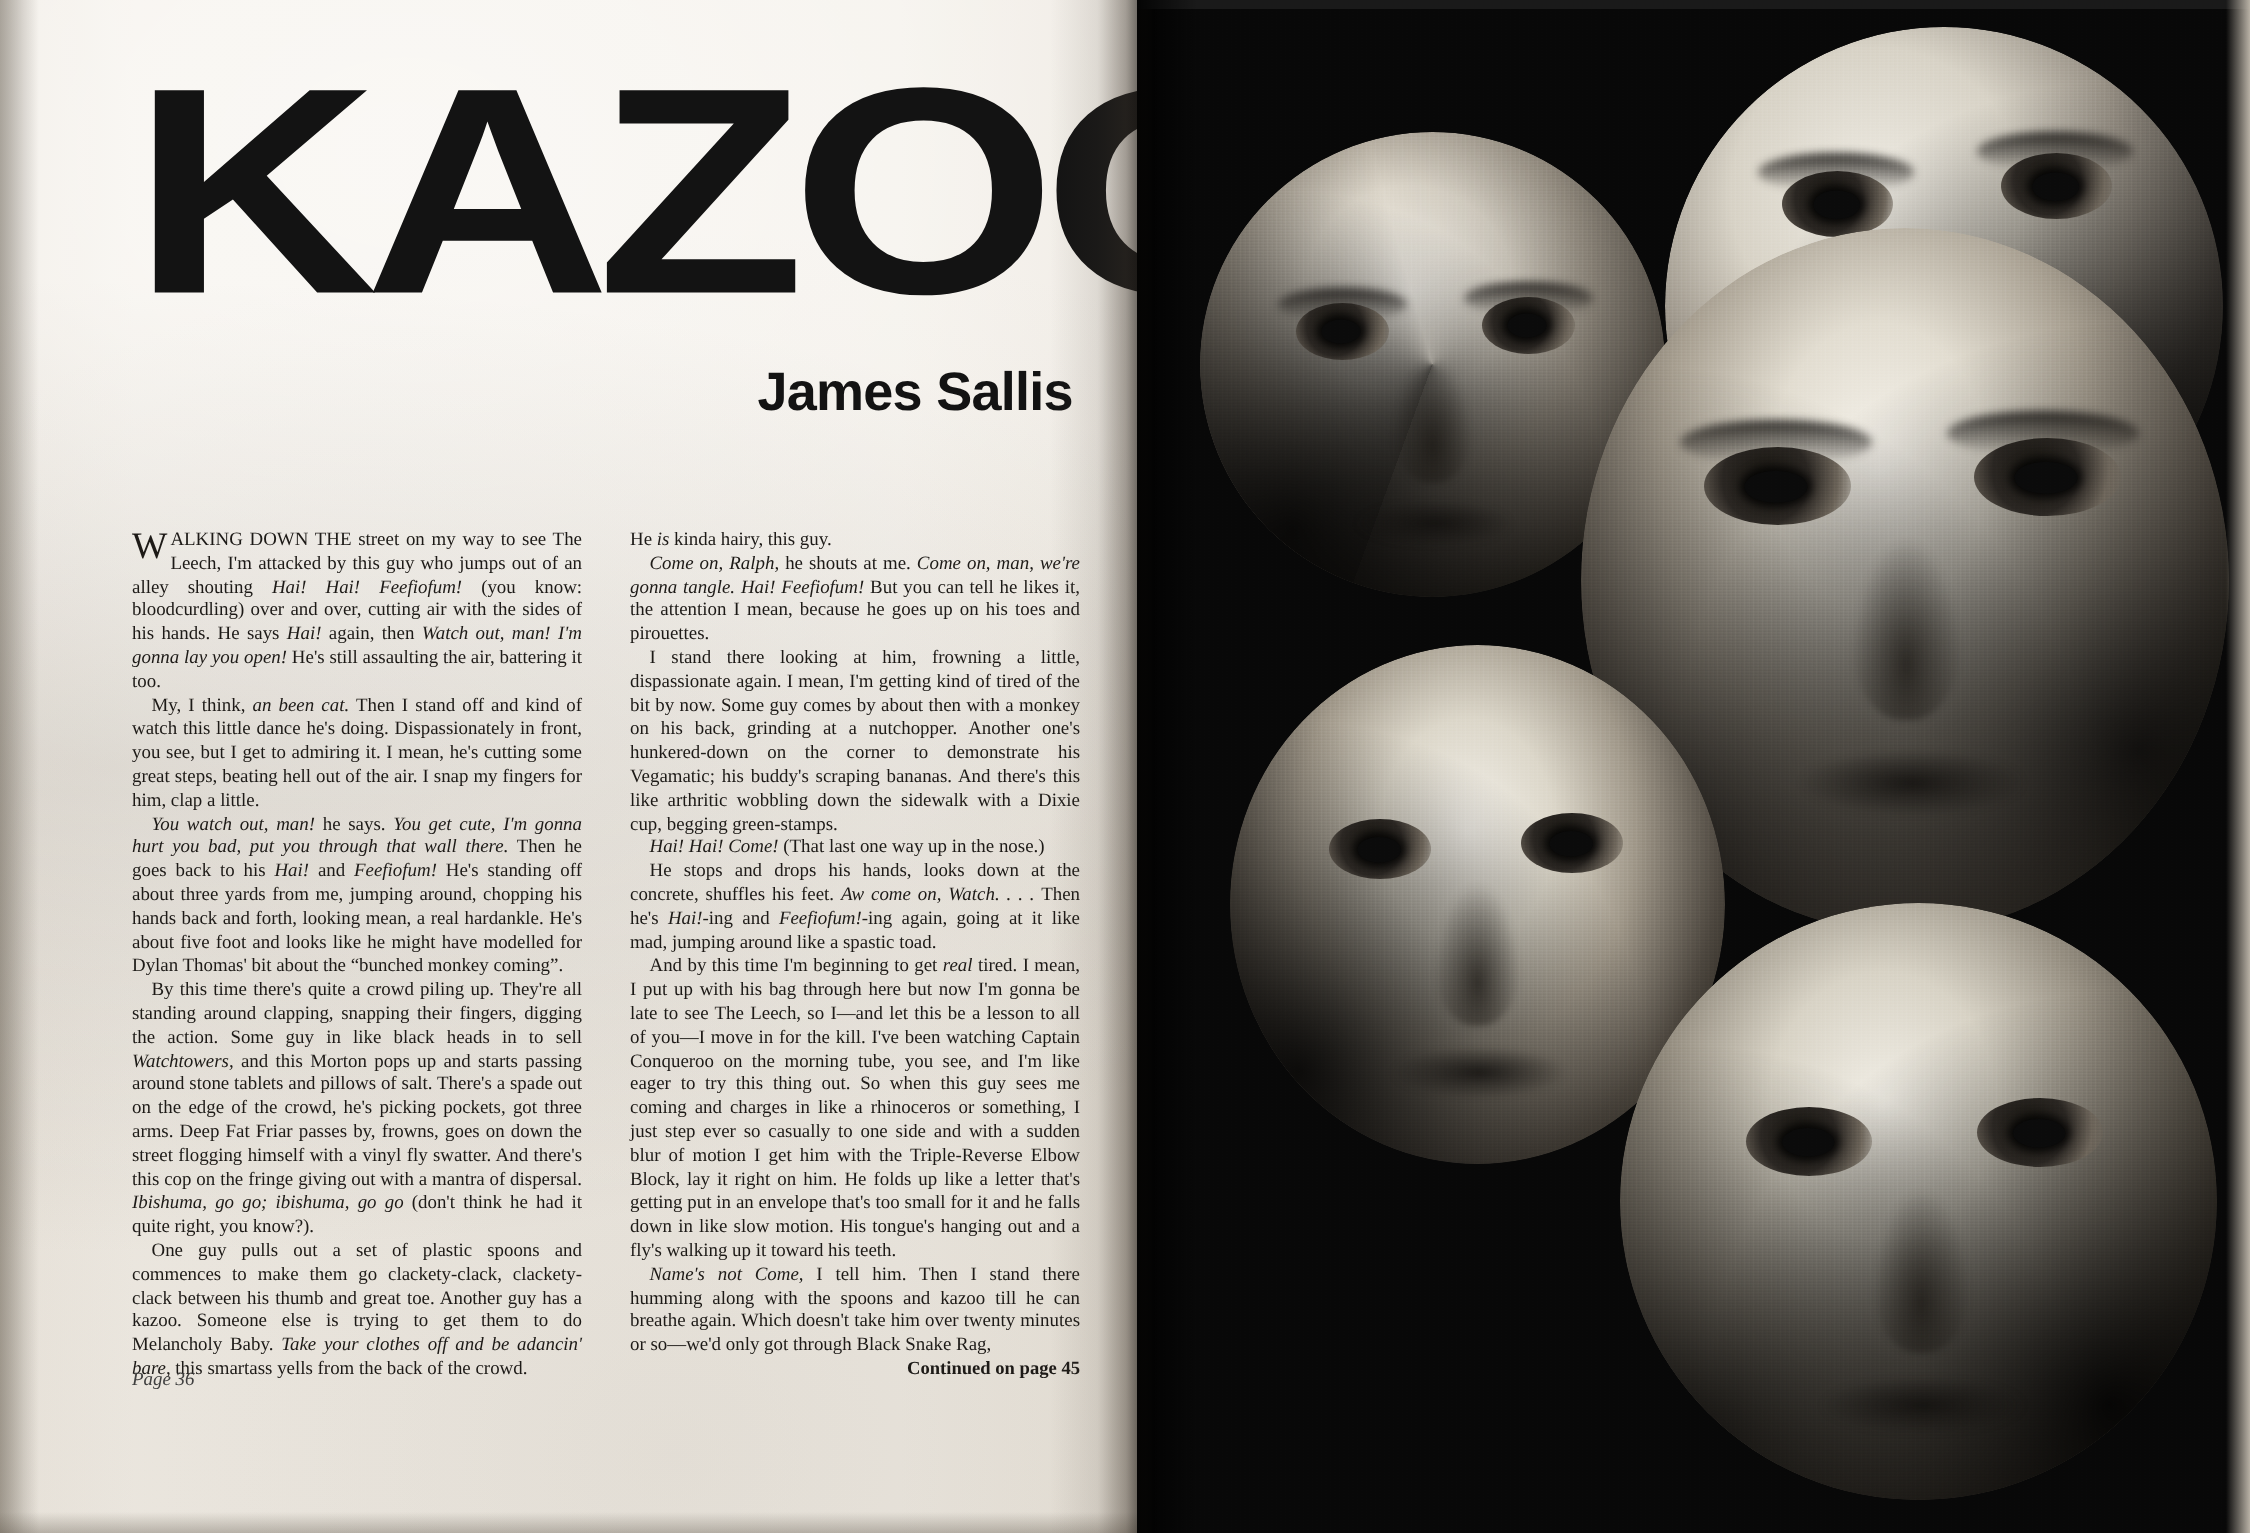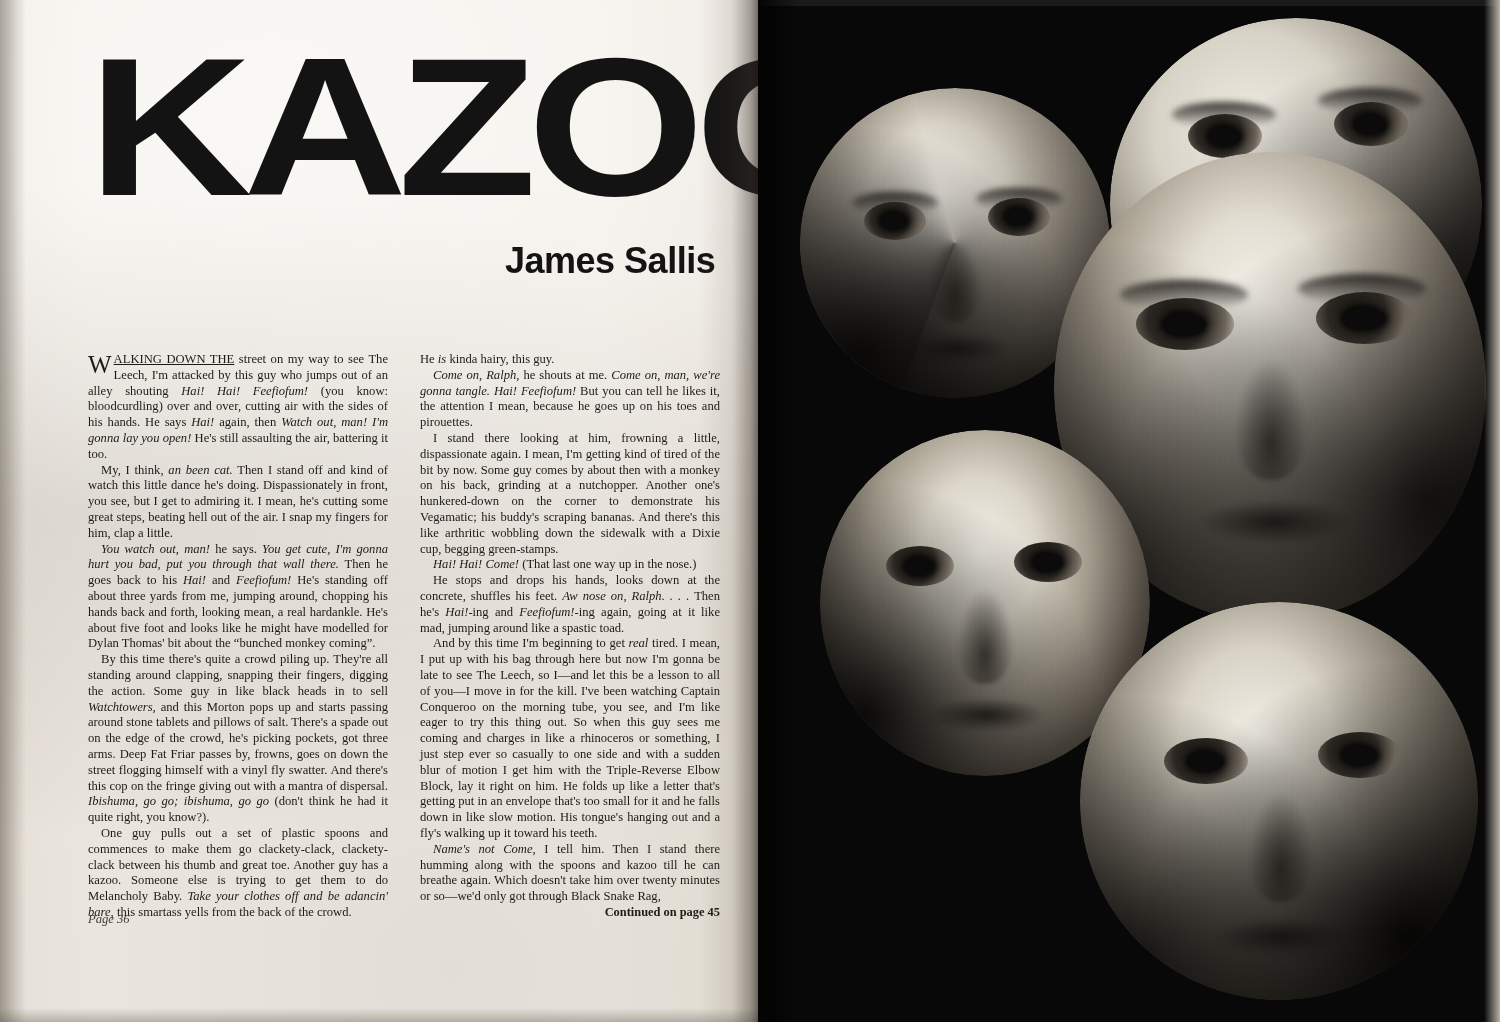--- a/index.html
+++ b/index.html
@@ -187,21 +187,21 @@
   .col p.first {
     text-indent: 0;
   }
   .dropcap {
     float: left;
     font-size: 25px;
     line-height: 0.84;
     padding: 2px 2px 0 0;
     font-weight: normal;
   }
-  .sc { font-variant: small-caps; text-decoration: underline; }
+  .sc { font-variant: small-caps; }
   em { font-style: italic; }
 
   .continued {
     margin-top: 11px;
     text-align: right;
     font-weight: bold;
     font-size: 12.4px;
     text-indent: 0;
   }
   .folio {
@@ -245,21 +245,21 @@
           <p>My, I think, <em>an been cat.</em> Then I stand off and kind of watch this little dance he's doing. Dispassionately in front, you see, but I get to admiring it. I mean, he's cutting some great steps, beating hell out of the air. I snap my fingers for him, clap a little.</p>
           <p><em>You watch out, man!</em> he says. <em>You get cute, I'm gonna hurt you bad, put you through that wall there.</em> Then he goes back to his <em>Hai!</em> and <em>Feefiofum!</em> He's standing off about three yards from me, jumping around, chopping his hands back and forth, looking mean, a real hardankle. He's about five foot and looks like he might have modelled for Dylan Thomas' bit about the “bunched monkey coming”.</p>
           <p>By this time there's quite a crowd piling up. They're all standing around clapping, snapping their fingers, digging the action. Some guy in like black heads in to sell <em>Watchtowers,</em> and this Morton pops up and starts passing around stone tablets and pillows of salt. There's a spade out on the edge of the crowd, he's picking pockets, got three arms. Deep Fat Friar passes by, frowns, goes on down the street flogging himself with a vinyl fly swatter. And there's this cop on the fringe giving out with a mantra of dispersal. <em>Ibishuma, go go; ibishuma, go go</em> (don't think he had it quite right, you know?).</p>
           <p>One guy pulls out a set of plastic spoons and commences to make them go clackety-clack, clackety-clack between his thumb and great toe. Another guy has a kazoo. Someone else is trying to get them to do Melancholy Baby. <em>Take your clothes off and be adancin' bare,</em> this smartass yells from the back of the crowd.</p>
         </div>
       <div class="col" id="col2">
           <p class="first">He <em>is</em> kinda hairy, this guy.</p>
           <p><em>Come on, Ralph,</em> he shouts at me. <em>Come on, man, we're gonna tangle. Hai! Feefiofum!</em> But you can tell he likes it, the attention I mean, because he goes up on his toes and pirouettes.</p>
           <p>I stand there looking at him, frowning a little, dispassionate again. I mean, I'm getting kind of tired of the bit by now. Some guy comes by about then with a monkey on his back, grinding at a nutchopper. Another one's hunkered-down on the corner to demonstrate his Vegamatic; his buddy's scraping bananas. And there's this like arthritic wobbling down the sidewalk with a Dixie cup, begging green-stamps.</p>
           <p><em>Hai! Hai! Come!</em> (That last one way up in the nose.)</p>
-          <p>He stops and drops his hands, looks down at the concrete, shuffles his feet. <em>Aw nose on, Ralph. . . .</em> Then he's <em>Hai!</em>-ing and <em>Feefiofum!</em>-ing again, going at it like mad, jumping around like a spastic toad.</p>
+          <p>He stops and drops his hands, looks down at the concrete, shuffles his feet. <em>Aw come on, Watch. . . .</em> Then he's <em>Hai!</em>-ing and <em>Feefiofum!</em>-ing again, going at it like mad, jumping around like a spastic toad.</p>
           <p>And by this time I'm beginning to get <em>real</em> tired. I mean, I put up with his bag through here but now I'm gonna be late to see The Leech, so I—and let this be a lesson to all of you—I move in for the kill. I've been watching Captain Conqueroo on the morning tube, you see, and I'm like eager to try this thing out. So when this guy sees me coming and charges in like a rhinoceros or something, I just step ever so casually to one side and with a sudden blur of motion I get him with the Triple-Reverse Elbow Block, lay it right on him. He folds up like a letter that's getting put in an envelope that's too small for it and he falls down in like slow motion. His tongue's hanging out and a fly's walking up it toward his teeth.</p>
           <p><em>Name's not Come,</em> I tell him. Then I stand there humming along with the spoons and kazoo till he can breathe again. Which doesn't take him over twenty minutes or so—we'd only got through Black Snake Rag,</p>
           <p class="continued">Continued on page 45</p>
         </div>
     </div>
 
     <div class="folio">Page 36</div>
     <div class="left-edge-shadow"></div>
     <div class="bottom-edge"></div>
   </div>

